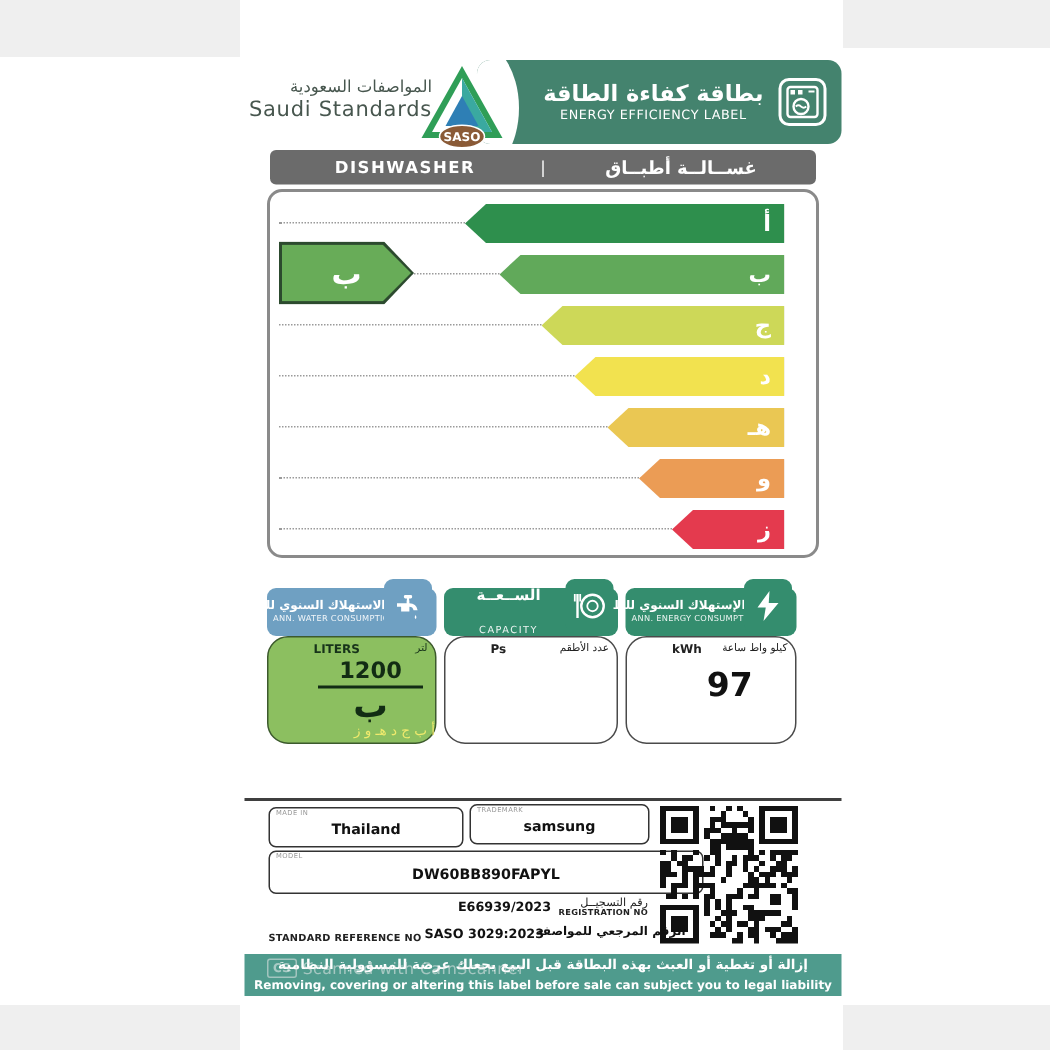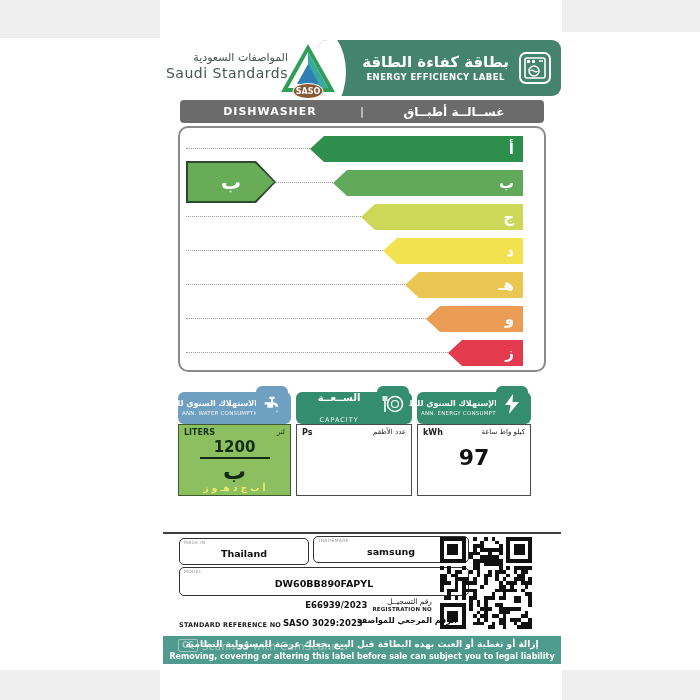--- a/index.html
+++ b/index.html
@@ -16,21 +16,21 @@
   .org-en{font-size:14px;letter-spacing:.5px;}
   .saso-logo{position:absolute;left:279px;top:42px;width:58px;height:58px;z-index:3;}
   .green-header{
     position:absolute;left:318px;top:40px;width:243px;height:56px;
     background:var(--header-green);border-radius:9px;overflow:hidden;z-index:2;
     display:flex;align-items:center;justify-content:flex-end;gap:8px;padding-right:8px;box-sizing:border-box;
   }
   .green-header::before{content:"";position:absolute;left:-34px;top:-14px;width:62px;height:92px;background:#fff;border-radius:50%;}
   .title-block{text-align:center;color:#fff;line-height:1.25;}
   .title-ar{font-size:15px;font-weight:bold;}
-  .title-en{font-size:8.5px;font-weight:bold;letter-spacing:.4px;}
+  .title-en{font-size:8.5px;font-weight:normal;letter-spacing:.4px;}
   .dw-icon{flex:0 0 auto;}
   
   .product-bar{
     position:absolute;left:180px;top:100px;width:364px;height:23px;background:var(--bar-gray);
     border-radius:4px;display:flex;align-items:center;color:#fff;font-weight:bold;z-index:1;
   }
   .product-bar .en{flex:1;text-align:center;font-size:11px;letter-spacing:1px;}
   .product-bar .sep{flex:0;font-size:11px;color:#ddd;}
   .product-bar .ar{flex:1;text-align:center;font-size:12px;}
   
@@ -62,44 +62,44 @@
   .panel{position:absolute;top:386px;height:110px;}
   .panel-tab{position:absolute;top:0;right:3px;width:32px;height:36px;border-radius:6px;display:flex;align-items:center;justify-content:center;z-index:2;}
   .panel-header{
     position:absolute;left:0;top:6px;width:100%;height:32px;border-radius:6px;box-sizing:border-box;
     color:#fff;display:flex;flex-direction:column;justify-content:center;padding:2px 34px 2px 4px;text-align:center;line-height:1.3;
   }
   .panel-header .h-ar{font-size:8px;font-weight:bold;white-space:nowrap;}
   .panel-header .h-en{font-size:5.5px;letter-spacing:.2px;white-space:nowrap;opacity:.9;}
   .panel-body{
     position:absolute;left:0;top:38px;width:100%;bottom:0;background:#fff;
-    border:1.5px solid #4a4a4a;border-radius:0;box-sizing:border-box;
+    border:1.5px solid #4a4a4a;border-radius:14px;box-sizing:border-box;padding-left:25px;
   }
   .unit-row{display:flex;justify-content:space-between;padding:3px 5px 0 5px;}
   .unit-en{font-size:8px;font-weight:bold;color:#222;}
   .unit-ar{font-size:7px;color:#222;}
   .big-value{text-align:center;font-size:22px;font-weight:bold;color:#111;margin-top:8px;}
   #water-panel{left:178px;width:113px;}
   #water-panel .panel-tab,#water-panel .panel-header{background:var(--water-blue);}
   #water-panel .panel-body{background:var(--water-green);border-color:#3c5a2d;}
   #water-panel .unit-en,#water-panel .unit-ar{color:#17331a;}
   .water-value{text-align:center;font-size:15px;font-weight:bold;color:#122c14;border-bottom:2px solid #122c14;width:70px;margin:1px auto 0 auto;padding-bottom:1px;}
   .water-rating{text-align:center;font-size:23px;font-weight:bold;color:#122c14;line-height:1;margin-top:1px;}
-  .water-scale{text-align:center;font-size:9px;font-weight:bold;color:#f0ea6d;letter-spacing:2px;margin-top:0;}
+  .water-scale{font-size:9px;font-weight:normal;color:#f0ea6d;letter-spacing:2px;margin-top:0;}
   #capacity-panel{left:296px;width:116px;}
   #capacity-panel .panel-tab,#capacity-panel .panel-header{background:var(--panel-green);gap:12px;}
   #energy-panel{left:417px;width:114px;}
   #energy-panel .panel-tab,#energy-panel .panel-header{background:var(--panel-green);}
   
   .sep-line{position:absolute;left:163px;top:532px;width:398px;height:1.5px;background:#3f3f3f;}
   .field-box{position:absolute;border:1.2px solid #333;border-radius:5px;background:#fff;}
   .field-label{position:absolute;left:4px;top:1px;font-size:4.5px;color:#999;letter-spacing:.3px;}
   .field-value{position:absolute;inset:0;display:flex;align-items:center;justify-content:center;font-size:9.5px;font-weight:bold;color:#111;padding-top:4px;}
   #made-in-box{left:179px;top:538px;width:128px;height:25px;}
-  #trademark-box{left:313px;top:536px;width:118px;height:25px;padding-left:36px;}
+  #trademark-box{left:313px;top:536px;width:118px;height:25px;}
   #model-box{left:179px;top:567px;width:252px;height:27px;padding-left:36px;}
   .qr{position:absolute;left:440px;top:537px;width:92px;height:92px;}
   .registration{position:absolute;left:290px;top:597px;width:142px;display:flex;justify-content:flex-end;align-items:center;gap:5px;}
   .reg-value{font-size:8.5px;font-weight:bold;color:#111;}
   .reg-labels{text-align:right;line-height:1.2;}
   .reg-ar{font-size:7.5px;color:#222;}
   .reg-en{font-size:5.5px;font-weight:bold;color:#222;letter-spacing:.2px;}
   .std-label{position:absolute;left:179px;top:621px;font-size:6.5px;font-weight:bold;color:#222;letter-spacing:.2px;}
   .std-value{position:absolute;left:283px;top:618px;font-size:8.5px;font-weight:bold;color:#111;}
   .std-ar{position:absolute;left:357px;top:616px;font-size:8px;font-weight:bold;color:#111;}

